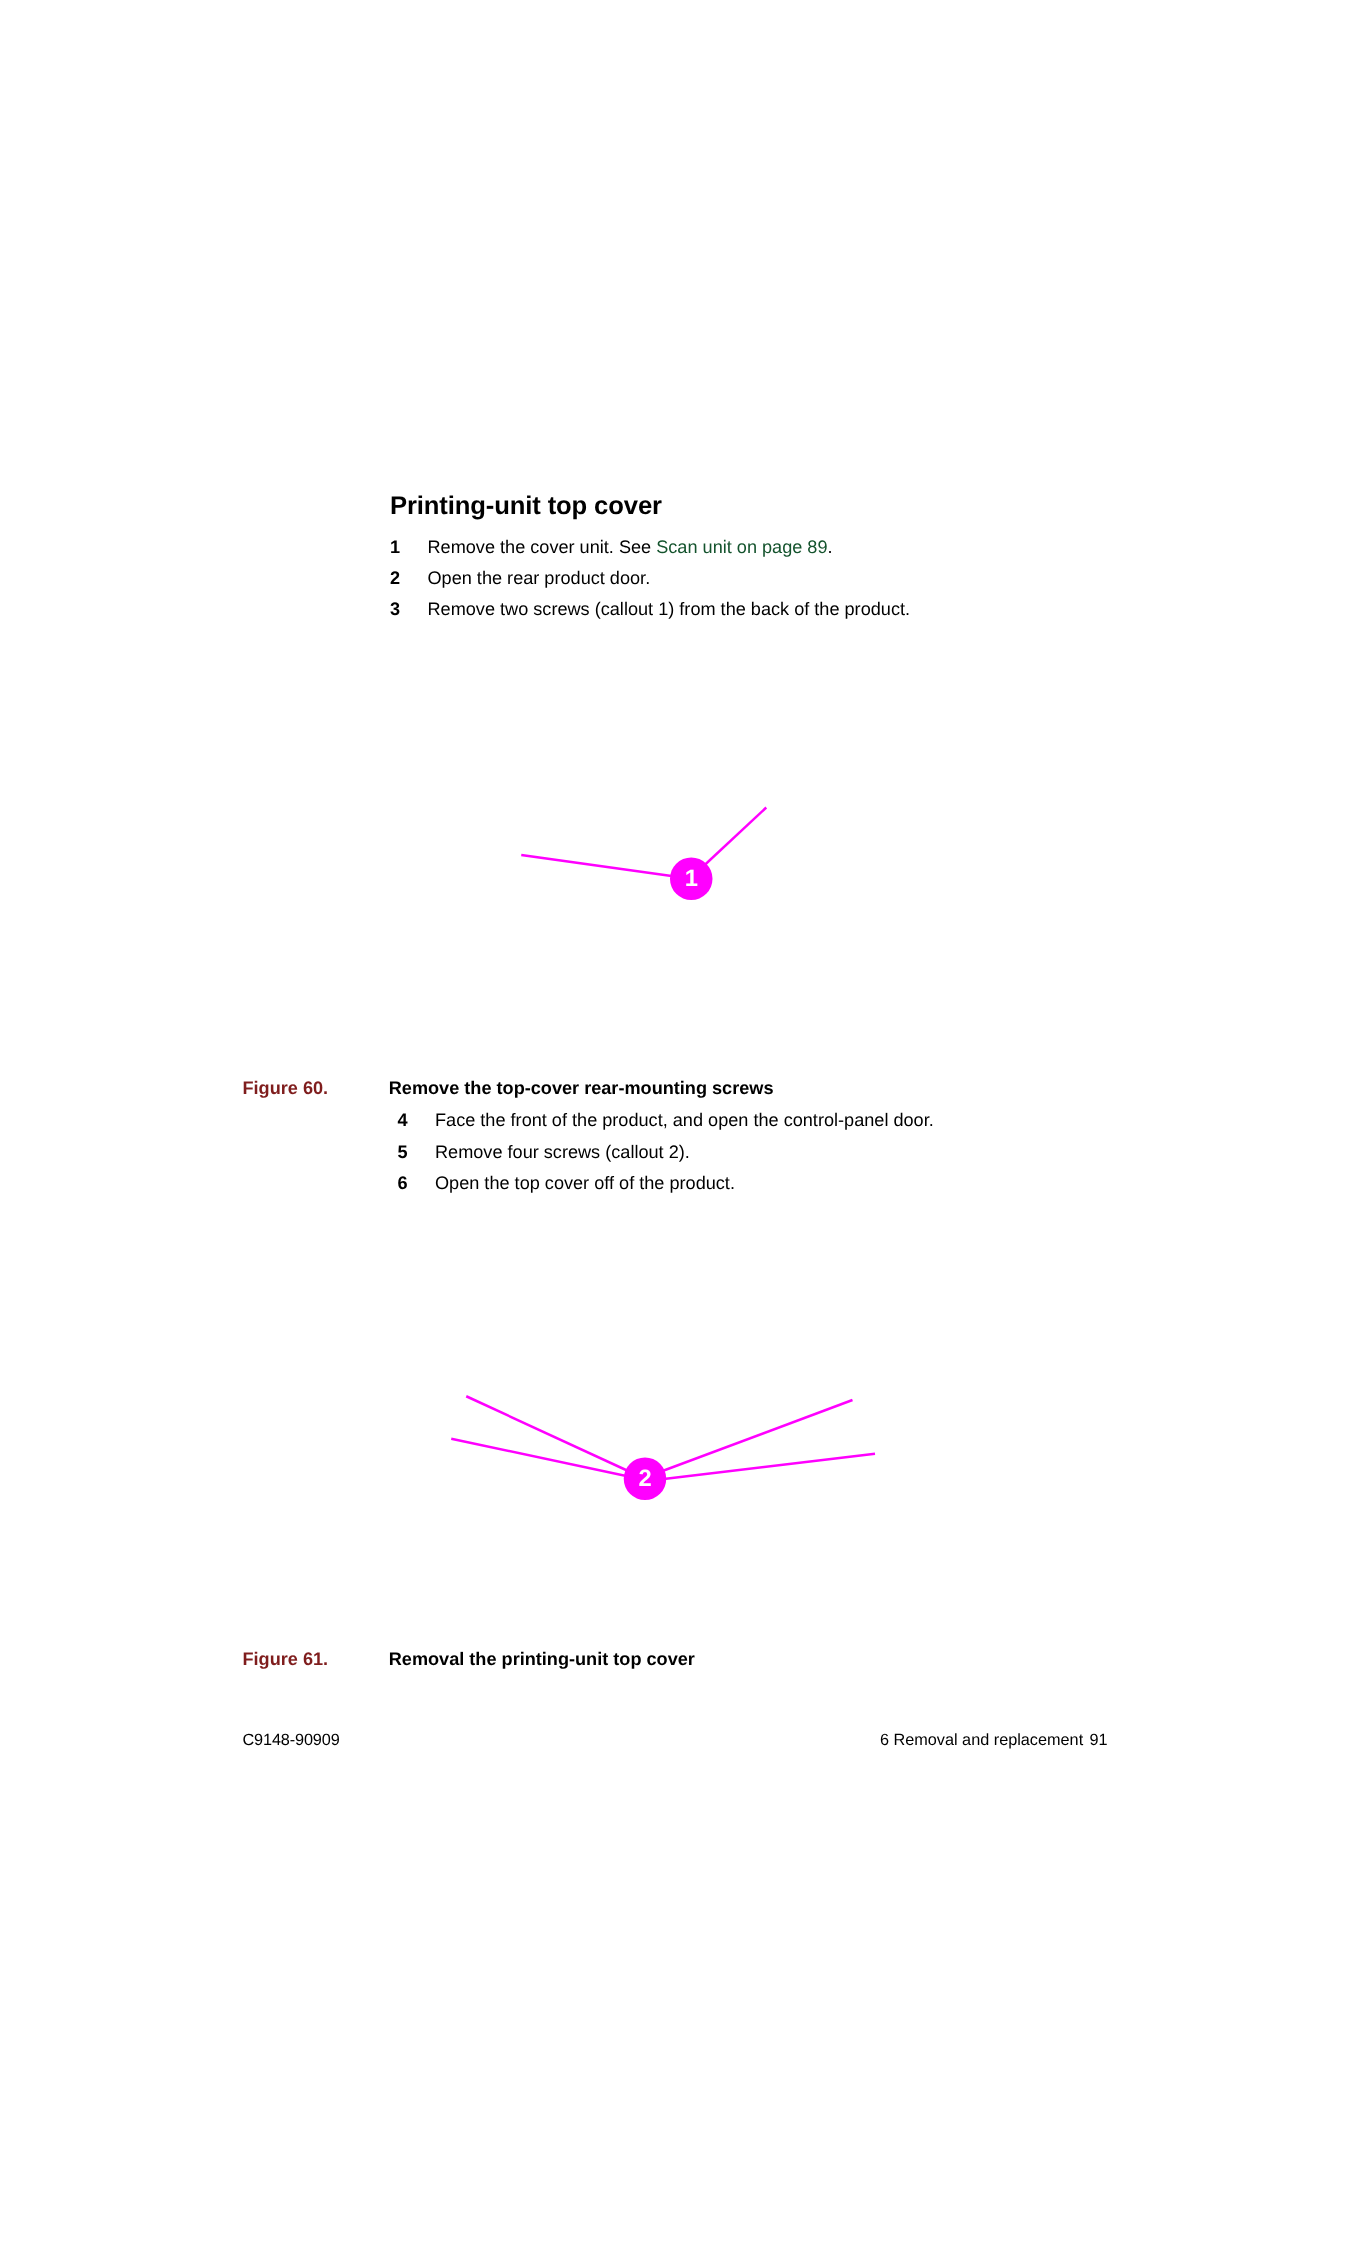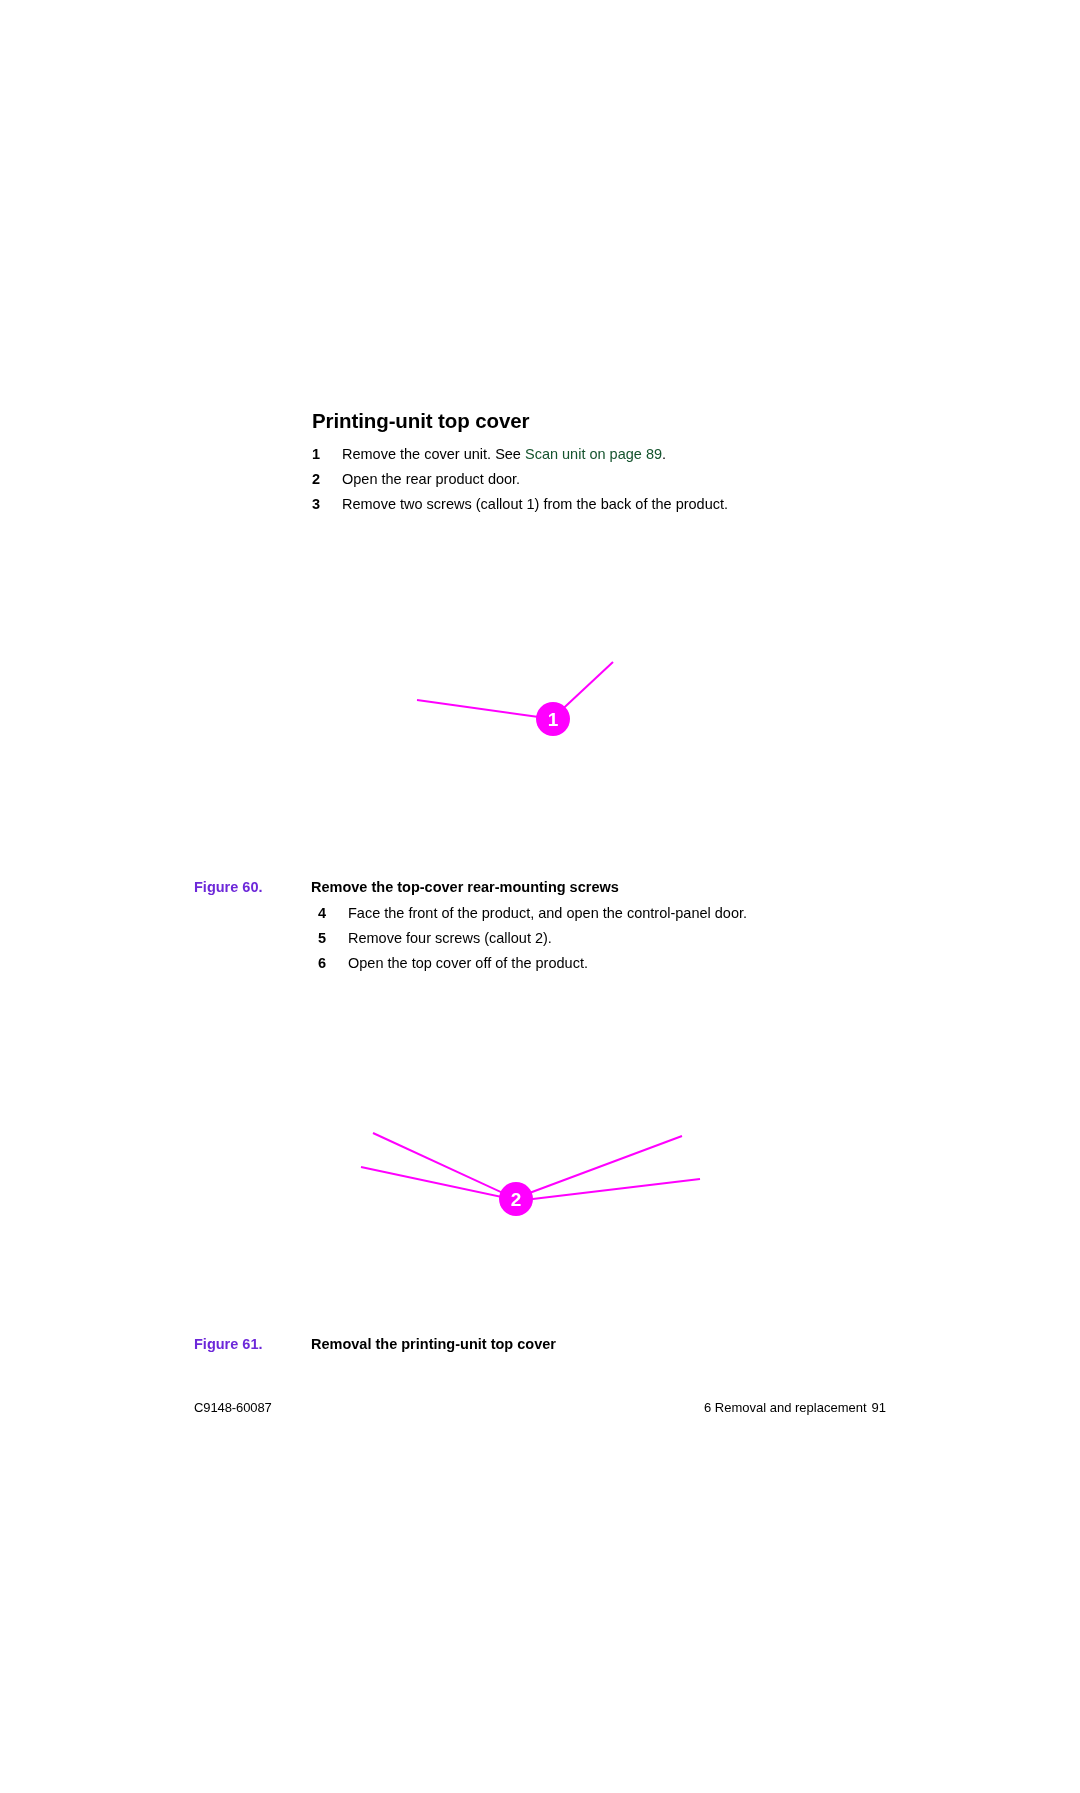--- a/index.html
+++ b/index.html
@@ -11,21 +11,21 @@
     width: 1080px;
     height: 1793px;
     position: relative;
     font-family: "Liberation Sans", sans-serif;
     color: #000000;
     -webkit-font-smoothing: antialiased;
   }
 
   .page {
     position: absolute;
-    left: 0; top: 16px;
+    left: 0; top: 0;
     width: 1080px;
     height: 1667px;
     overflow: hidden;
     border-radius: 18px;
   }
 
   
   .section-title {
     position: absolute;
     left: 312px;
@@ -76,21 +76,21 @@
   .figcaption {
     position: absolute;
     height: 20px;
     line-height: 20px;
     white-space: nowrap;
   }
   .figcaption .fignum {
     position: absolute;
     left: 0;
     top: 0;
-    color: #6d28d9;
+    color: #7f1d1d;
     font-weight: bold;
     font-size: 14.5px;
   }
   .figcaption .figtitle {
     position: absolute;
     left: 117px;
     top: 0;
     color: #000;
     font-weight: bold;
     font-size: 14.5px;
@@ -197,19 +197,19 @@
       <span class="txt">Open the top cover off of the product.</span>
     </div>
 
   </div>
 
   <div class="figcaption" id="figcap-61">
     <span class="fignum">Figure 61.</span>
     <span class="figtitle">Removal the printing-unit top cover</span>
   </div>
 
-  <div class="footer-left">C9148-60087</div>
+  <div class="footer-left">C9148-90909</div>
 
   <div class="footer-right">
     <span>6 Removal and replacement</span><span class="pgnum">91</span>
   </div>
 
 </div>
 
 </body></html>

